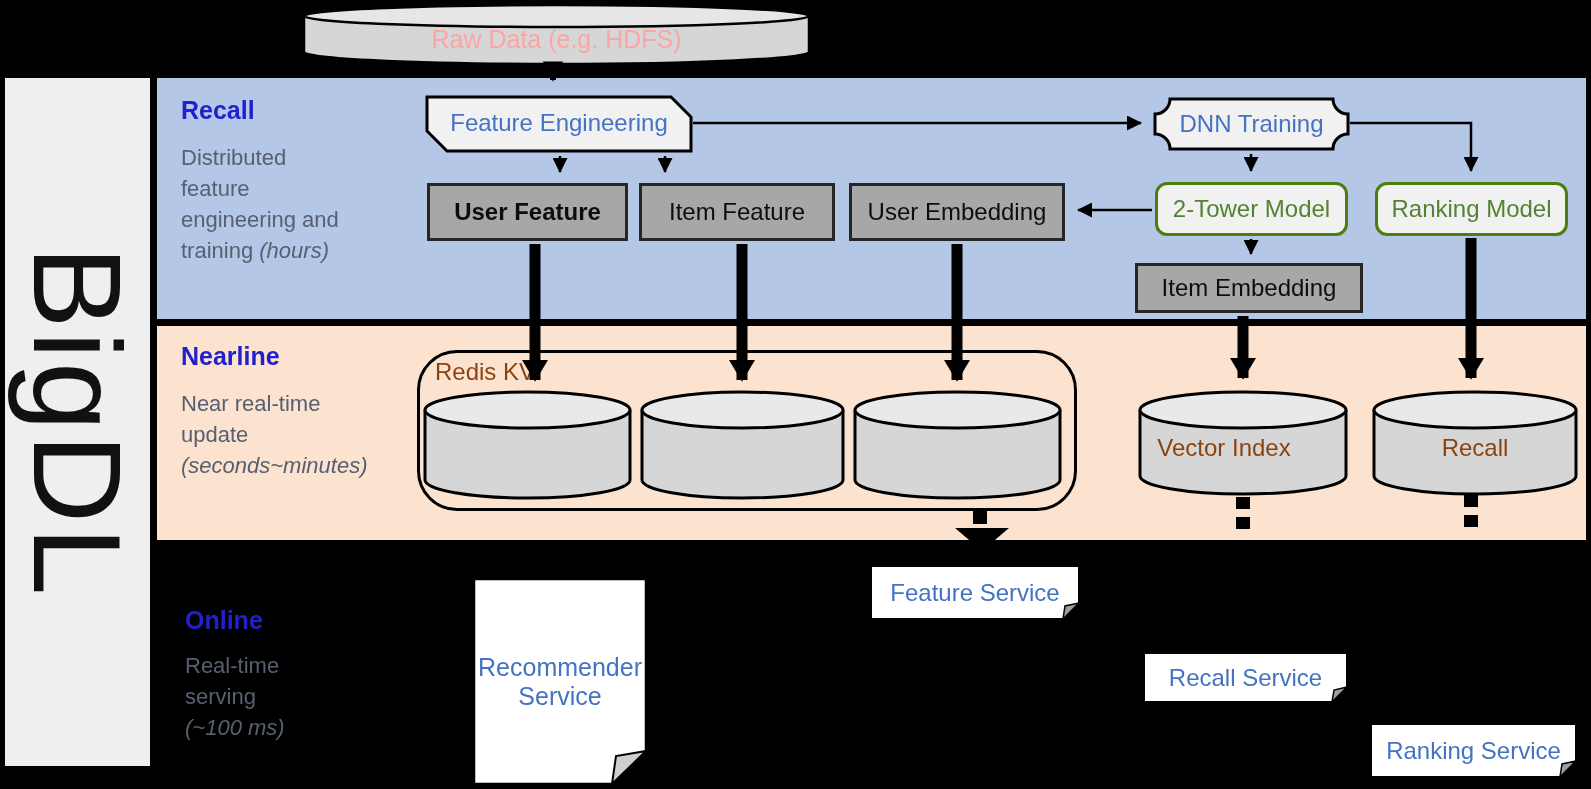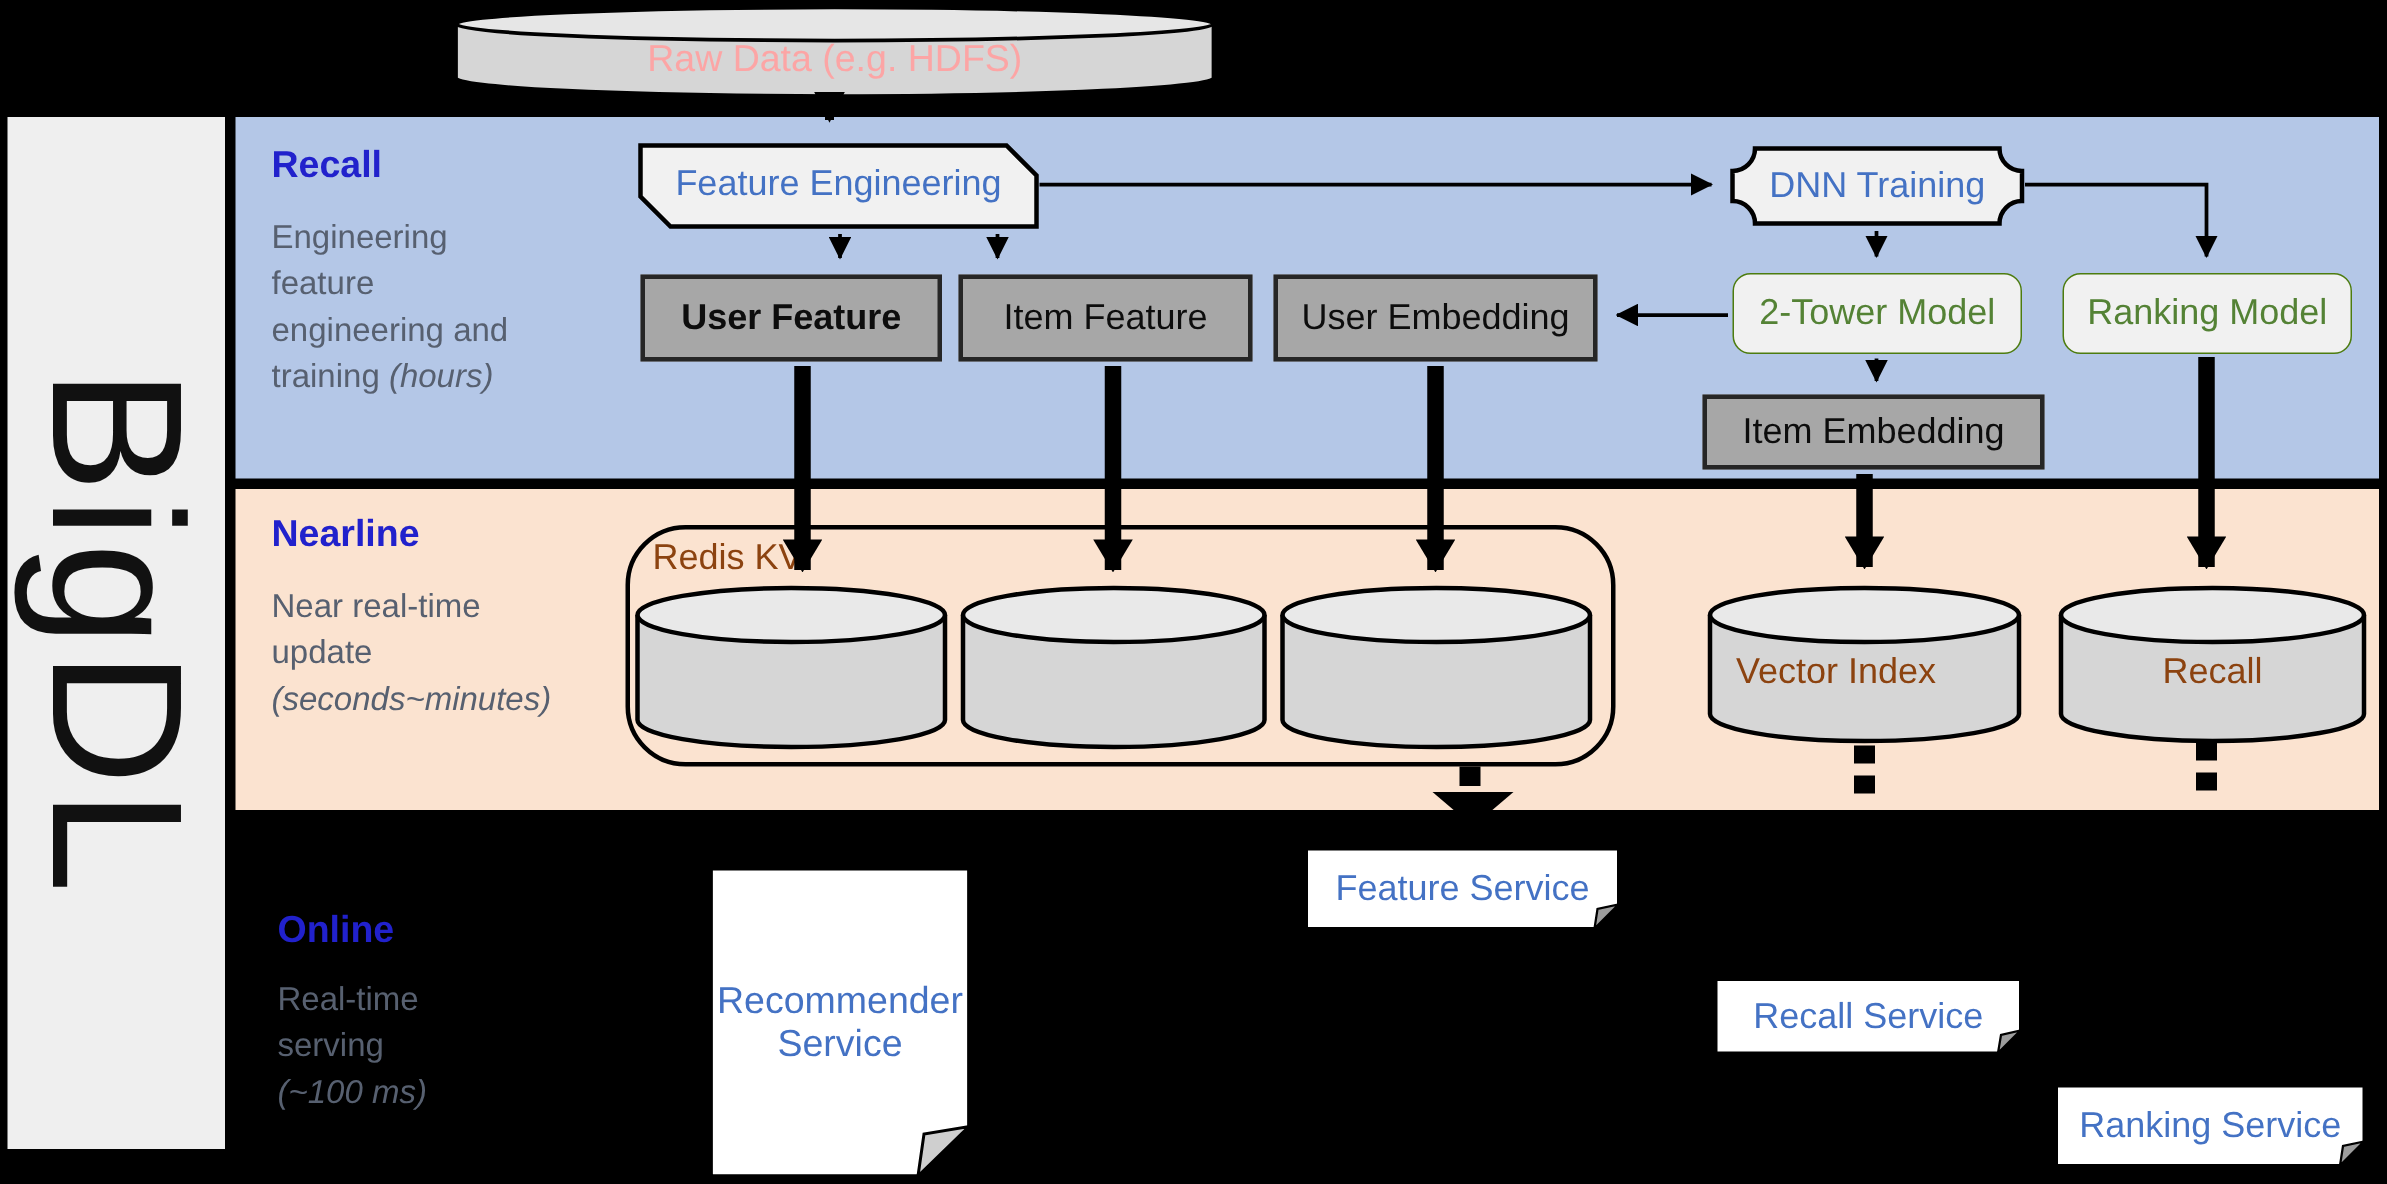--- a/index.html
+++ b/index.html
@@ -18,21 +18,21 @@
   .band-orange{left:157px;top:326px;width:1429px;height:214px;background:#fbe3d0;}
   .online-area{left:157px;top:547px;width:1429px;height:242px;background:transparent;}
 
   .sec-title{font-size:25px;font-weight:bold;color:#2121cc;}
   .sec-desc{font-size:22px;line-height:31px;color:#576070;}
   .sec-desc .it{font-style:italic;}
 
   
   .node{display:flex;align-items:center;justify-content:center;text-align:center;box-sizing:border-box;}
   .gray-box{background:#a7a7a7;border:3px solid #262626;color:#0d0d0d;font-size:24px;}
-  .round-box{background:#f1f1f1;border:1px solid #4d7c0f;border-radius:12px;font-size:24px;}
+  .round-box{background:#f1f1f1;border:3px solid #4d7c0f;border-radius:12px;font-size:24px;}
   .txt-blue{color:#4472c4;}
   .txt-green{color:#548235;}
   .txt-brown{color:#8c4310;}
 
   .shape-label{position:absolute;left:0;right:0;text-align:center;}
 
   
   .redis{left:417px;top:350px;width:660px;height:161px;border:3px solid #000;border-radius:40px;box-sizing:border-box;}
   .redis-label{left:435px;top:358px;font-size:24px;}
 
@@ -49,21 +49,21 @@
 
   <div class="abs band-blue"></div>
   <div class="abs band-orange"></div>
   <div class="abs online-area"></div>
 
   <div class="abs sidebar">
     <div class="brand">BigDL</div>
   </div>
 
   <div class="abs sec-title" style="left:181px;top:96px;">Recall</div>
-  <div class="abs sec-desc" style="left:181px;top:142px;width:178px;"><span>Engineering feature engineering and training </span><span class="it">(hours)</span></div>
+  <div class="abs sec-desc" style="left:181px;top:142px;width:178px;"><span>Distributed feature engineering and training </span><span class="it">(hours)</span></div>
 
   <div class="abs sec-title" style="left:181px;top:342px;">Nearline</div>
   <div class="abs sec-desc" style="left:181px;top:388px;width:188px;"><span>Near real-time update </span><span class="it">(seconds~minutes)</span></div>
 
   <div class="abs sec-title" style="left:185px;top:606px;">Online</div>
   <div class="abs sec-desc" style="left:185px;top:650px;width:130px;"><span>Real-time serving </span><span class="it">(~100 ms)</span></div>
 
   <div class="abs" style="left:302px;top:3px;width:509px;height:62px;">
     <svg width="509" height="62" viewBox="0 0 509 62">
       <path d="M2,13 L2,49 A252.5,12 0 0 0 507,49 L507,13" fill="#d6d6d6" stroke="#000" stroke-width="2.5"></path>

